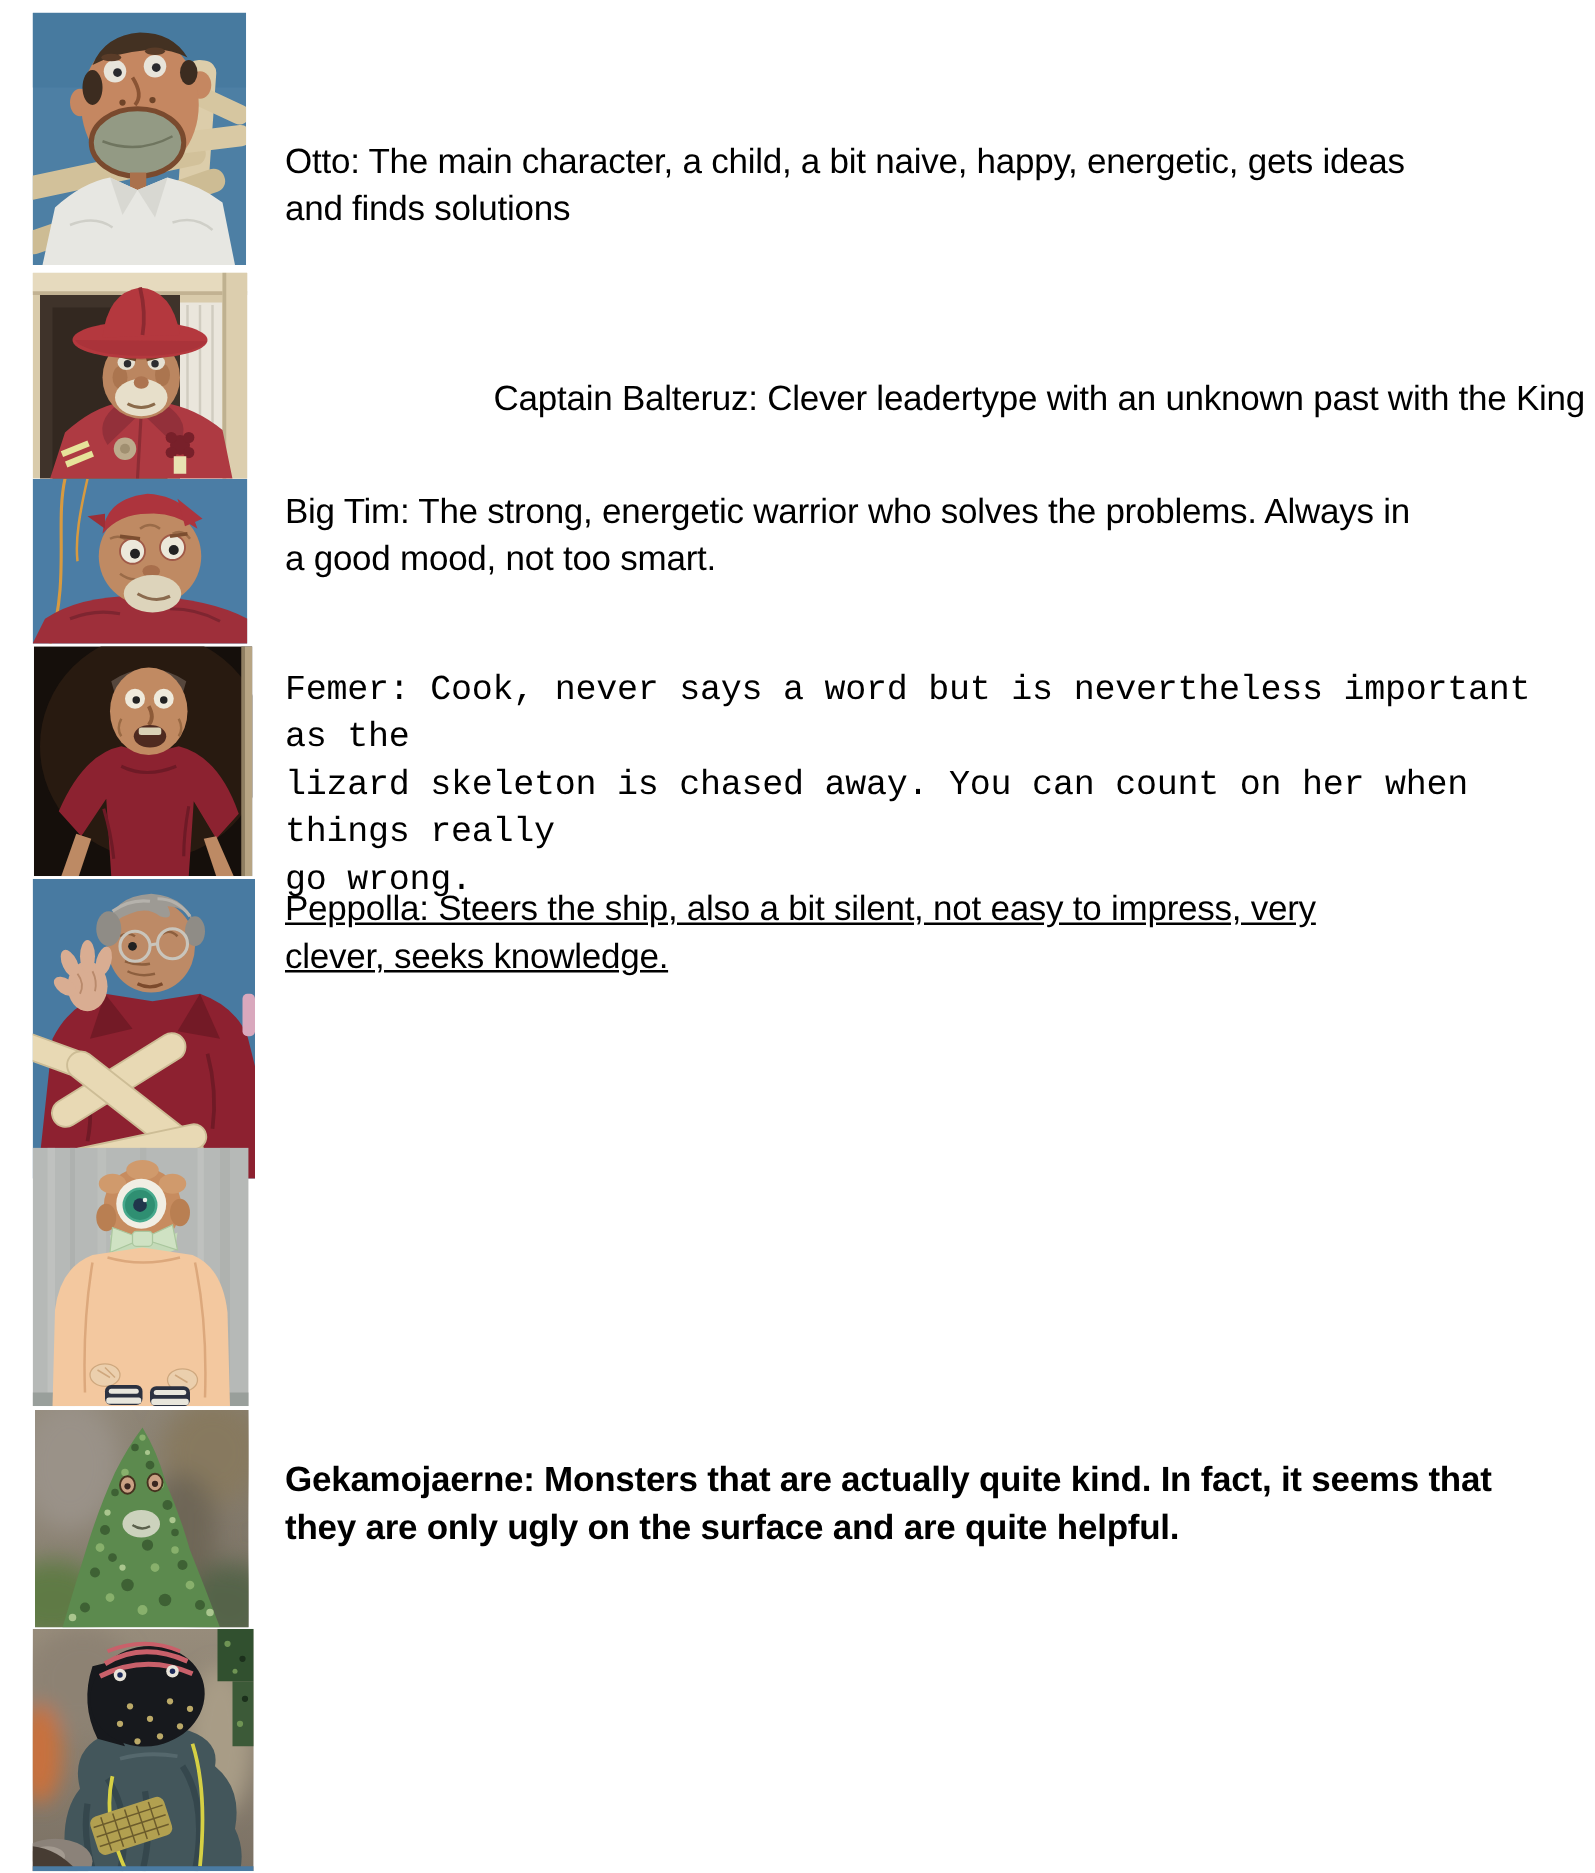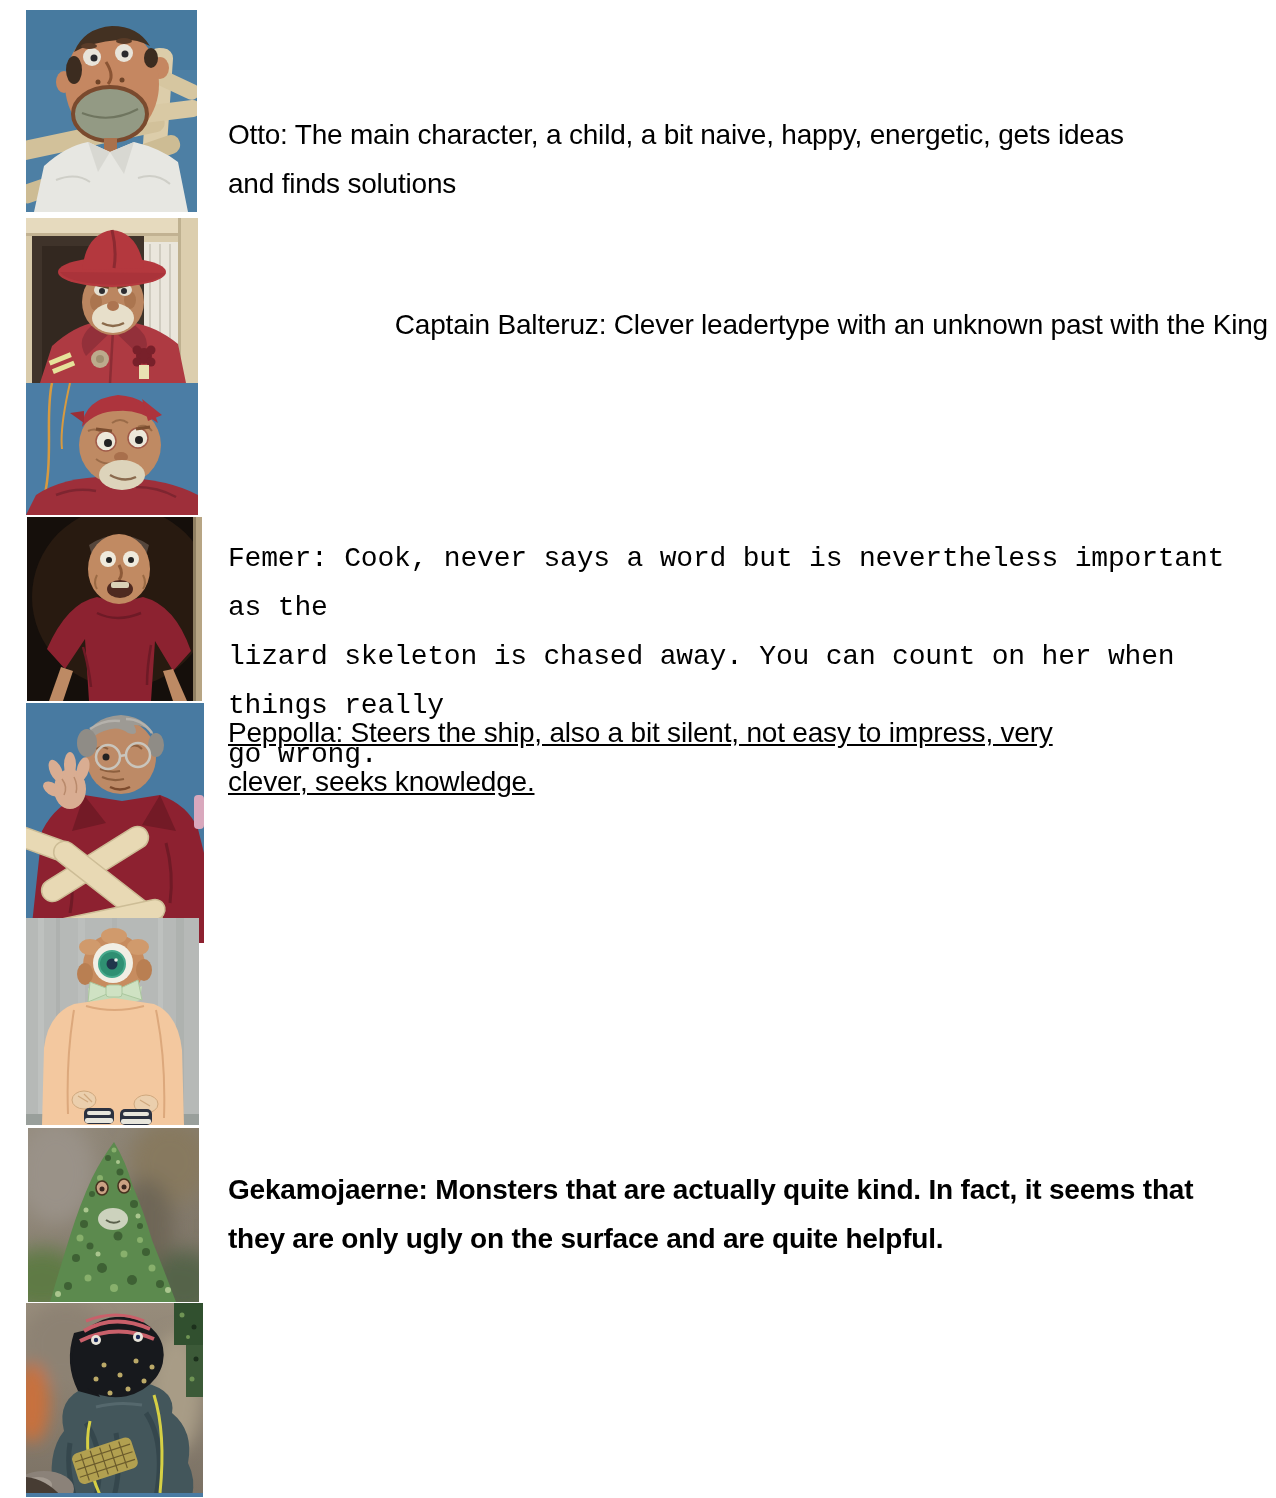--- a/index.html
+++ b/index.html
@@ -8,21 +8,21 @@
     background:#ffffff;
     font-family:"Liberation Sans", sans-serif;
     position:relative;overflow:hidden;
     color:#000;
   }
   .stage{position:absolute;inset:0;}
   figure.photo{margin:0;padding:0;position:absolute;overflow:hidden;}
   figure.photo svg{display:block;width:100%;height:100%;}
   p.desc{
     margin:0;position:absolute;left:228px;width:1040px;
-    font-size:28px;line-height:49px;letter-spacing:-0.2px;
+    font-size:28px;line-height:38px;letter-spacing:-0.2px;
     white-space:pre-line;color:#000;
   }
   
   .ph-otto     {left:26px; top:10px;   width:171px; height:202px;}
   .ph-captain  {left:26px; top:218px;  width:172px; height:165px;}
   .ph-bigtim   {left:26px; top:383px;  width:172px; height:132px;}
   .ph-femer    {left:27px; top:517px;  width:175px; height:184px;}
   .ph-peppolla {left:26px; top:703px;  width:178px; height:240px; z-index:1;}
   .ph-eye      {left:26px; top:918px;  width:173px; height:207px; z-index:2;}
   .ph-geka     {left:28px; top:1128px; width:171px; height:174px;}
@@ -145,20 +145,22 @@
       <circle cx="80" cy="58" r="10" fill="#ece8da" stroke="#a05a48" stroke-width="1.5"></circle>
       <circle cx="112" cy="55" r="10" fill="#ece8da" stroke="#a05a48" stroke-width="1.5"></circle>
       <circle cx="82" cy="60" r="4" fill="#222222"></circle>
       <circle cx="113" cy="57" r="4" fill="#222222"></circle>
       <path d="M70,46 l16,2 M124,44 l-14,2" stroke="#7c4e30" stroke-width="3" fill="none"></path>
       <ellipse cx="95" cy="74" rx="7" ry="5" fill="#a86f4c"></ellipse>
       <ellipse cx="96" cy="92" rx="23" ry="15" fill="#ddd4bb"></ellipse>
       <path d="M84,92 q14,8 26,2" stroke="#8a6a4e" stroke-width="2.5" fill="none"></path>
     </svg>
   </figure>
+  <p class="desc tx-bigtim">Big Tim: The strong, energetic warrior who solves the problems. Always in
+a good mood, not too smart.</p>
 
   <figure class="photo ph-femer">
     <svg viewBox="0 0 175 184" preserveAspectRatio="none">
       <rect width="175" height="184" fill="#150f0b"></rect>
       <ellipse cx="95" cy="80" rx="90" ry="90" fill="#2b1c12" opacity="0.85"></ellipse>
       <rect x="168" y="0" width="7" height="184" fill="#b7a584"></rect>
       <rect x="166" y="0" width="3" height="184" fill="#8f7f62"></rect>
       <path d="M20,132 Q40,86 70,80 L92,86 L116,80 Q148,88 164,134 L146,154 L128,124 L124,184 L62,184 L58,122 L38,152 Z" fill="#8c2230"></path>
       <path d="M70,96 q20,10 44,0 M56,130 q6,20 8,40 M124,128 q-4,22 -4,40" stroke="#6e1a26" stroke-width="2.5" fill="none"></path>
       <path d="M34,150 L22,184 L36,184 L46,154 Z" fill="#bd8a64"></path>

